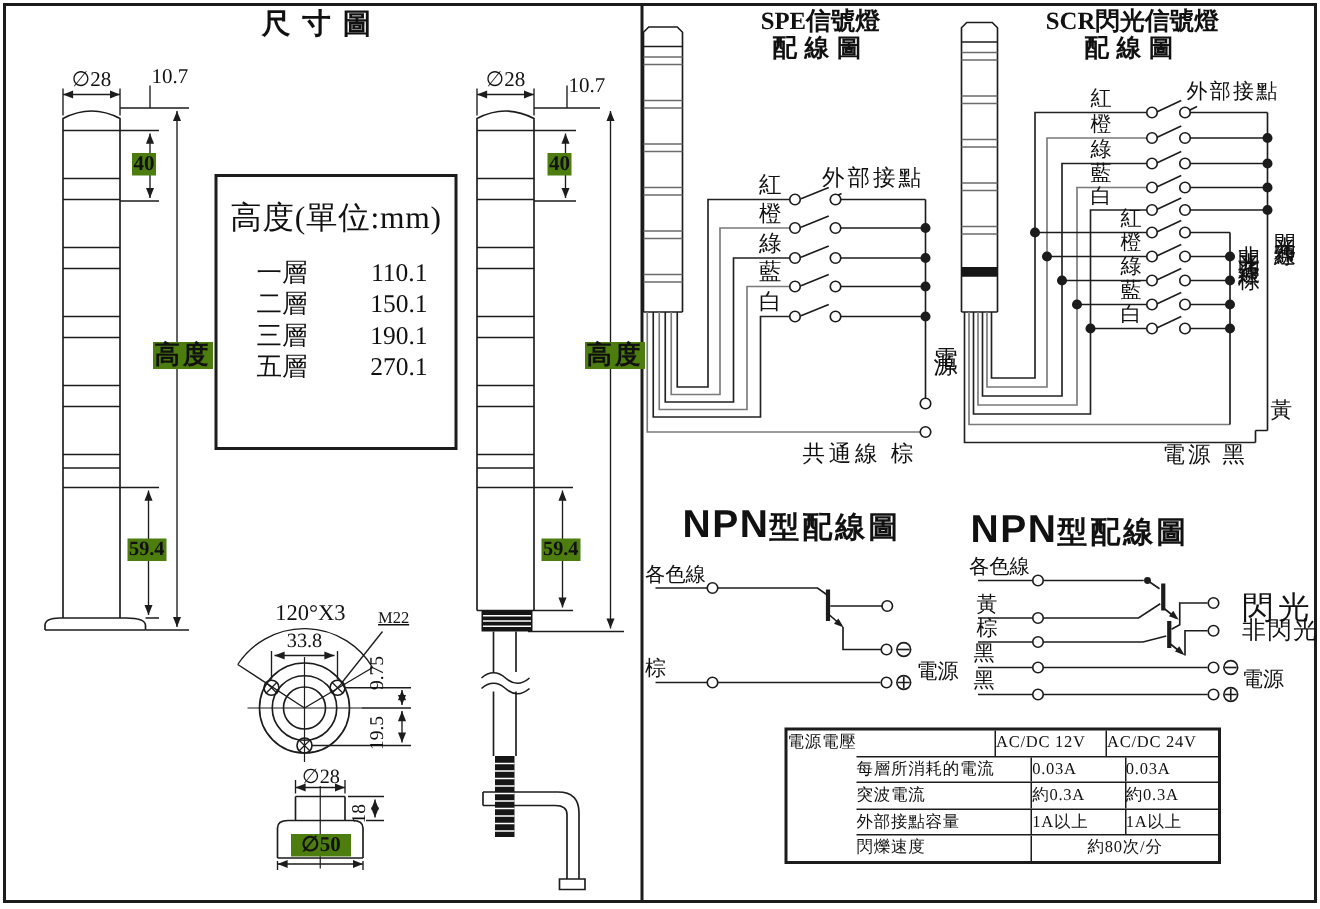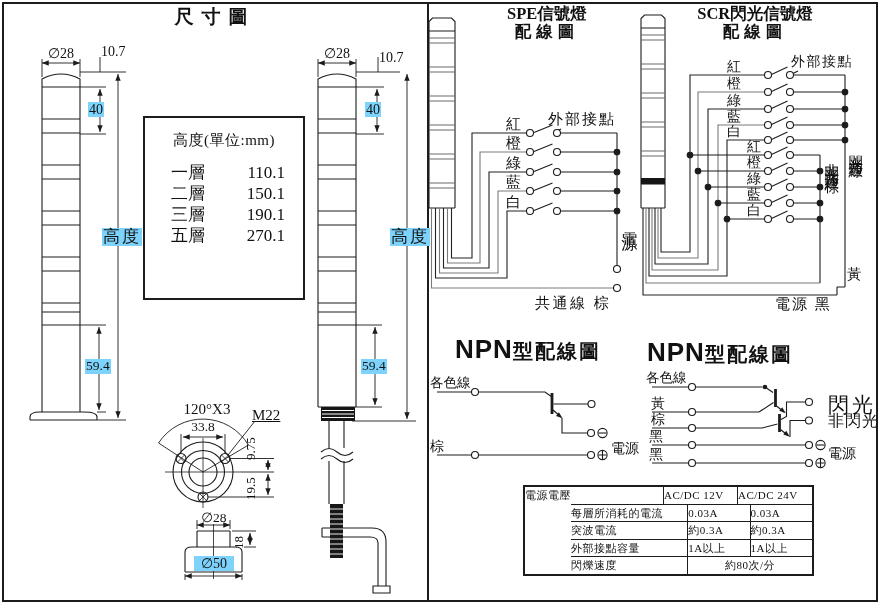--- a/index.html
+++ b/index.html
@@ -3,28 +3,28 @@
 <meta charset="utf-8">
 <style>
   html,body{margin:0;padding:0;background:#e8e8e8;}
   .page{position:relative;width:880px;height:606px;background:#fff;overflow:hidden;
         font-family:"Liberation Serif",serif;color:#111;}
   .frame{position:absolute;left:2px;top:2px;width:872px;height:596px;border:2px solid #1c1c1c;}
   .divider{position:absolute;left:427px;top:2px;width:2px;height:598px;background:#1c1c1c;}
   svg.art{position:absolute;left:0;top:0;z-index:1;}
   .lbl{position:absolute;z-index:2;white-space:nowrap;line-height:1.08;color:#111;}
   .c{text-align:center;}
-  .bgw{background:#7dd3fc;padding:0 1px;}
+  .bgw{background:#4d7c0f;padding:0 1px;font-weight:bold;}
   .vt{writing-mode:vertical-rl;text-orientation:upright;}
   .rot{transform:rotate(-90deg);transform-origin:left bottom;}
   .u{text-decoration:underline;}
   .npn-sans{font-family:"Liberation Sans",sans-serif;font-weight:bold;font-size:26px;letter-spacing:1px;}
   .npn-serif{font-weight:bold;font-size:20px;letter-spacing:2px;}
   .htable{position:absolute;left:143px;top:116px;width:158px;height:180px;border:2px solid #1c1c1c;z-index:2;background:#fff;}
-  .htable-title{text-align:center;margin-top:13px;font-size:15px;letter-spacing:0.5px;}
+  .htable-title{text-align:center;margin-top:13px;font-size:21px;letter-spacing:0.5px;}
   .hrows{margin-top:12px;}
   .hrow{display:flex;justify-content:space-between;padding:0 18px 0 26px;font-size:17px;height:21px;line-height:21px;}
   .spec{position:absolute;left:523px;top:485px;width:287px;border:2px solid #1c1c1c;z-index:2;background:#fff;font-size:11px;}
   .srow{display:flex;height:16.5px;line-height:16.5px;}
   .srow + .srow{border-top:1.3px solid #1c1c1c;margin-left:46px;}
   .scell{text-align:left;letter-spacing:0.5px;}
   .s-label{width:138px;}
   .s-v{width:73px;border-left:1.3px solid #1c1c1c;}
   .s-merged{width:147px;border-left:1.3px solid #1c1c1c;text-align:center;}
 </style>
@@ -267,21 +267,21 @@
           <span>190.1</span>
         </div>
       <div class="hrow">
           <span>五層</span>
           <span>270.1</span>
         </div>
     </div>
   </div>
 
   <div class="lbl c" style="left:174px;top:401px;width:66px;font-size:15px;">120°X3</div>
-  <div class="lbl u" style="left:252px;top:407px;font-size:15px;">M22</div>
+  <div class="lbl u" style="left:252px;top:407px;font-size:11px;">M22</div>
   <div class="lbl c" style="left:186px;top:420px;width:34px;font-size:13.5px;">33.8</div>
   <div class="lbl rot" style="left:257px;top:447px;width:30px;height:13px;font-size:13px;">9.75</div>
   <div class="lbl rot" style="left:257px;top:487px;width:30px;height:13px;font-size:13px;">19.5</div>
 
   <div class="lbl c" style="left:196px;top:511px;width:36px;font-size:13.5px;">∅28</div>
   <div class="lbl rot" style="left:245px;top:536px;width:18px;height:13px;font-size:13px;">18</div>
   <div class="lbl c bgw" style="left:194px;top:556px;width:38px;font-size:14px;">∅50</div>
 
   <div class="lbl c" style="left:470px;top:5px;width:154px;font-size:16.5px;font-weight:bold;">
     <div>SPE信號燈</div>

